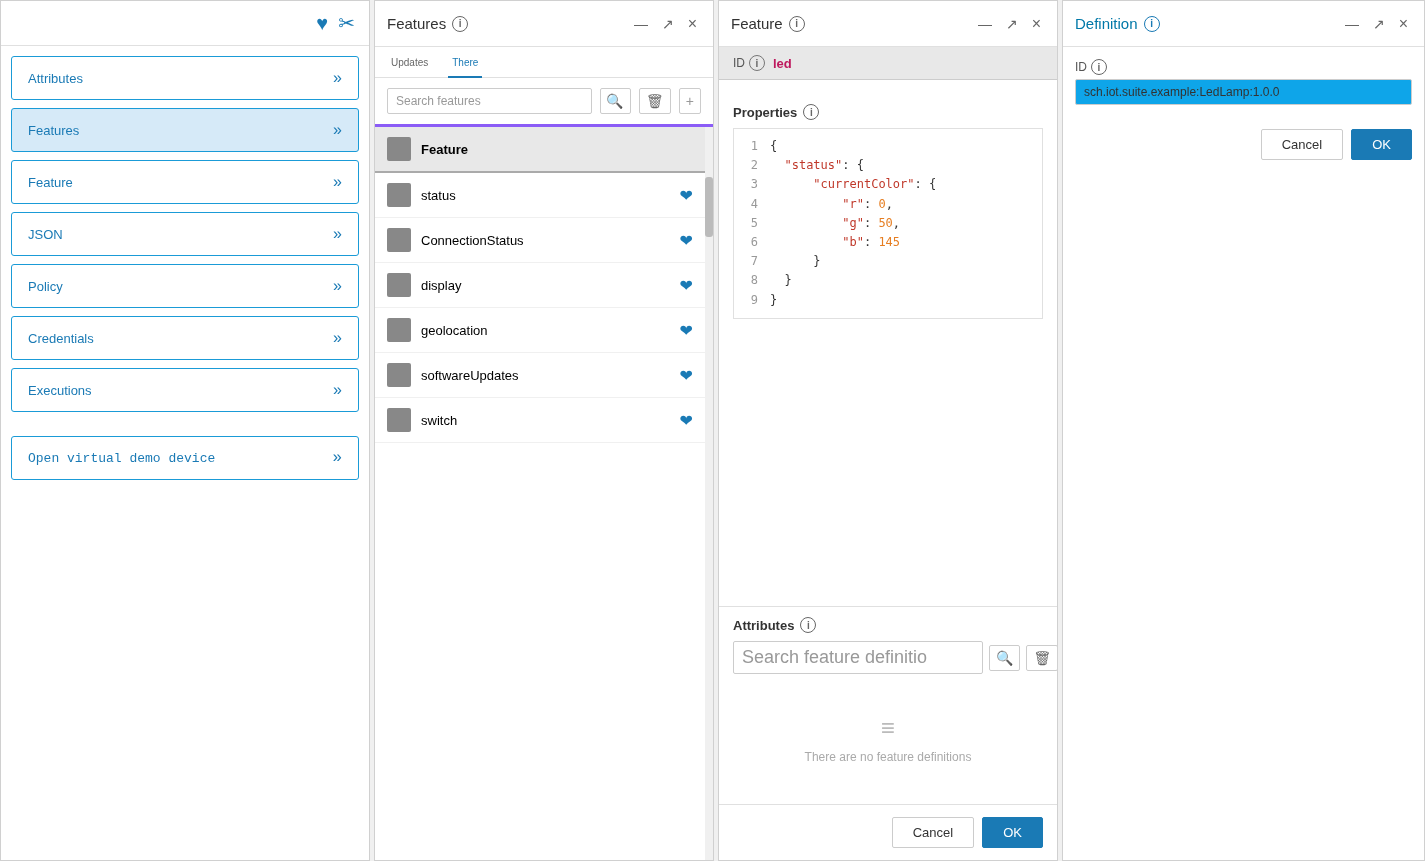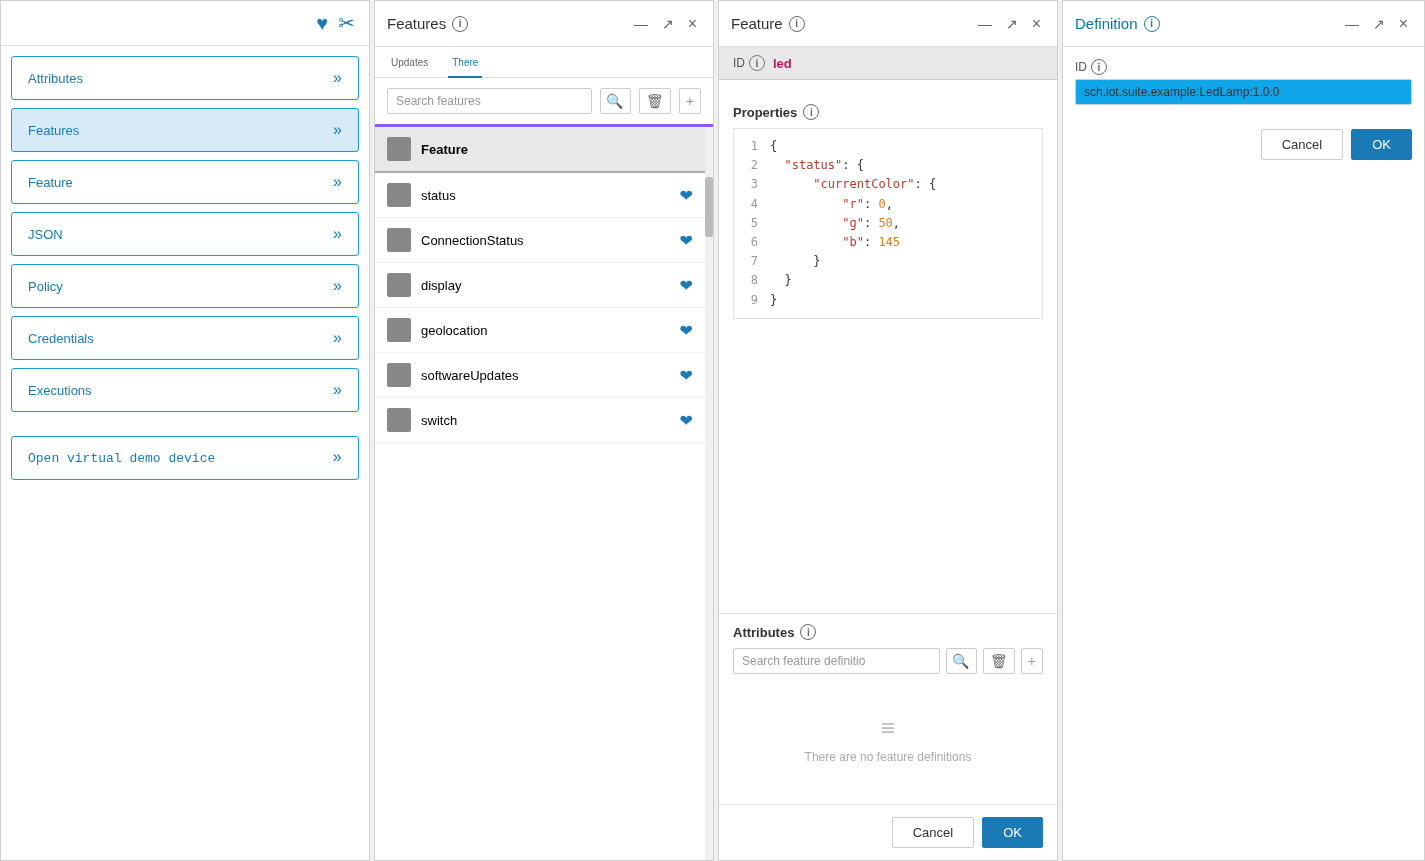--- a/index.html
+++ b/index.html
@@ -300,21 +300,21 @@
       display: flex;
       align-items: center;
       gap: 6px;
       margin-bottom: 10px;
     }
 
     .def-search-input {
       flex: 1;
       border: 1px solid #ccc;
       padding: 5px 8px;
-      font-size: 12px;
+      font-size: 18px;
       color: #999;
       outline: none;
       border-radius: 2px;
     }
 
     .empty-state {
       display: flex;
       flex-direction: column;
       align-items: center;
       justify-content: center;

